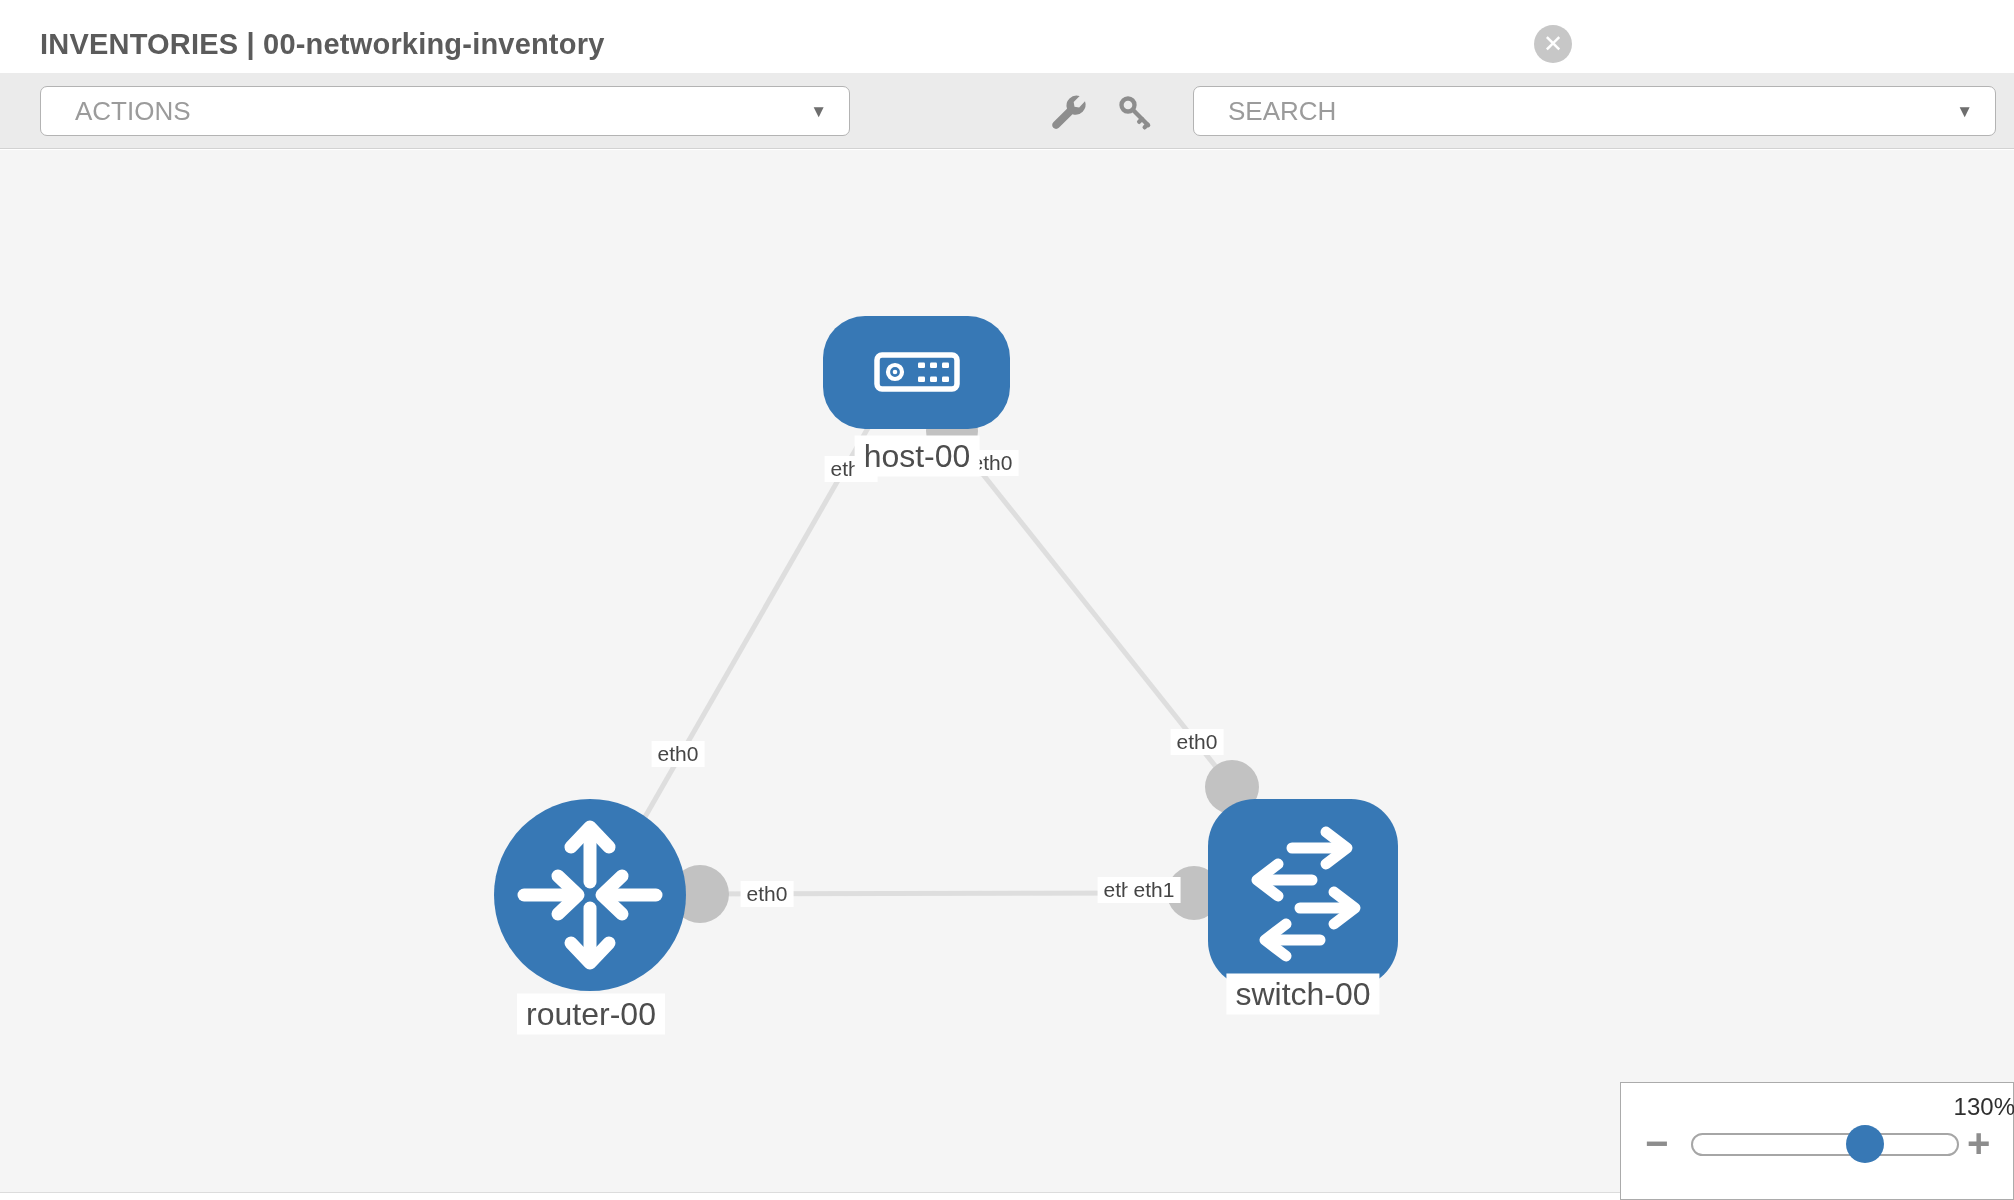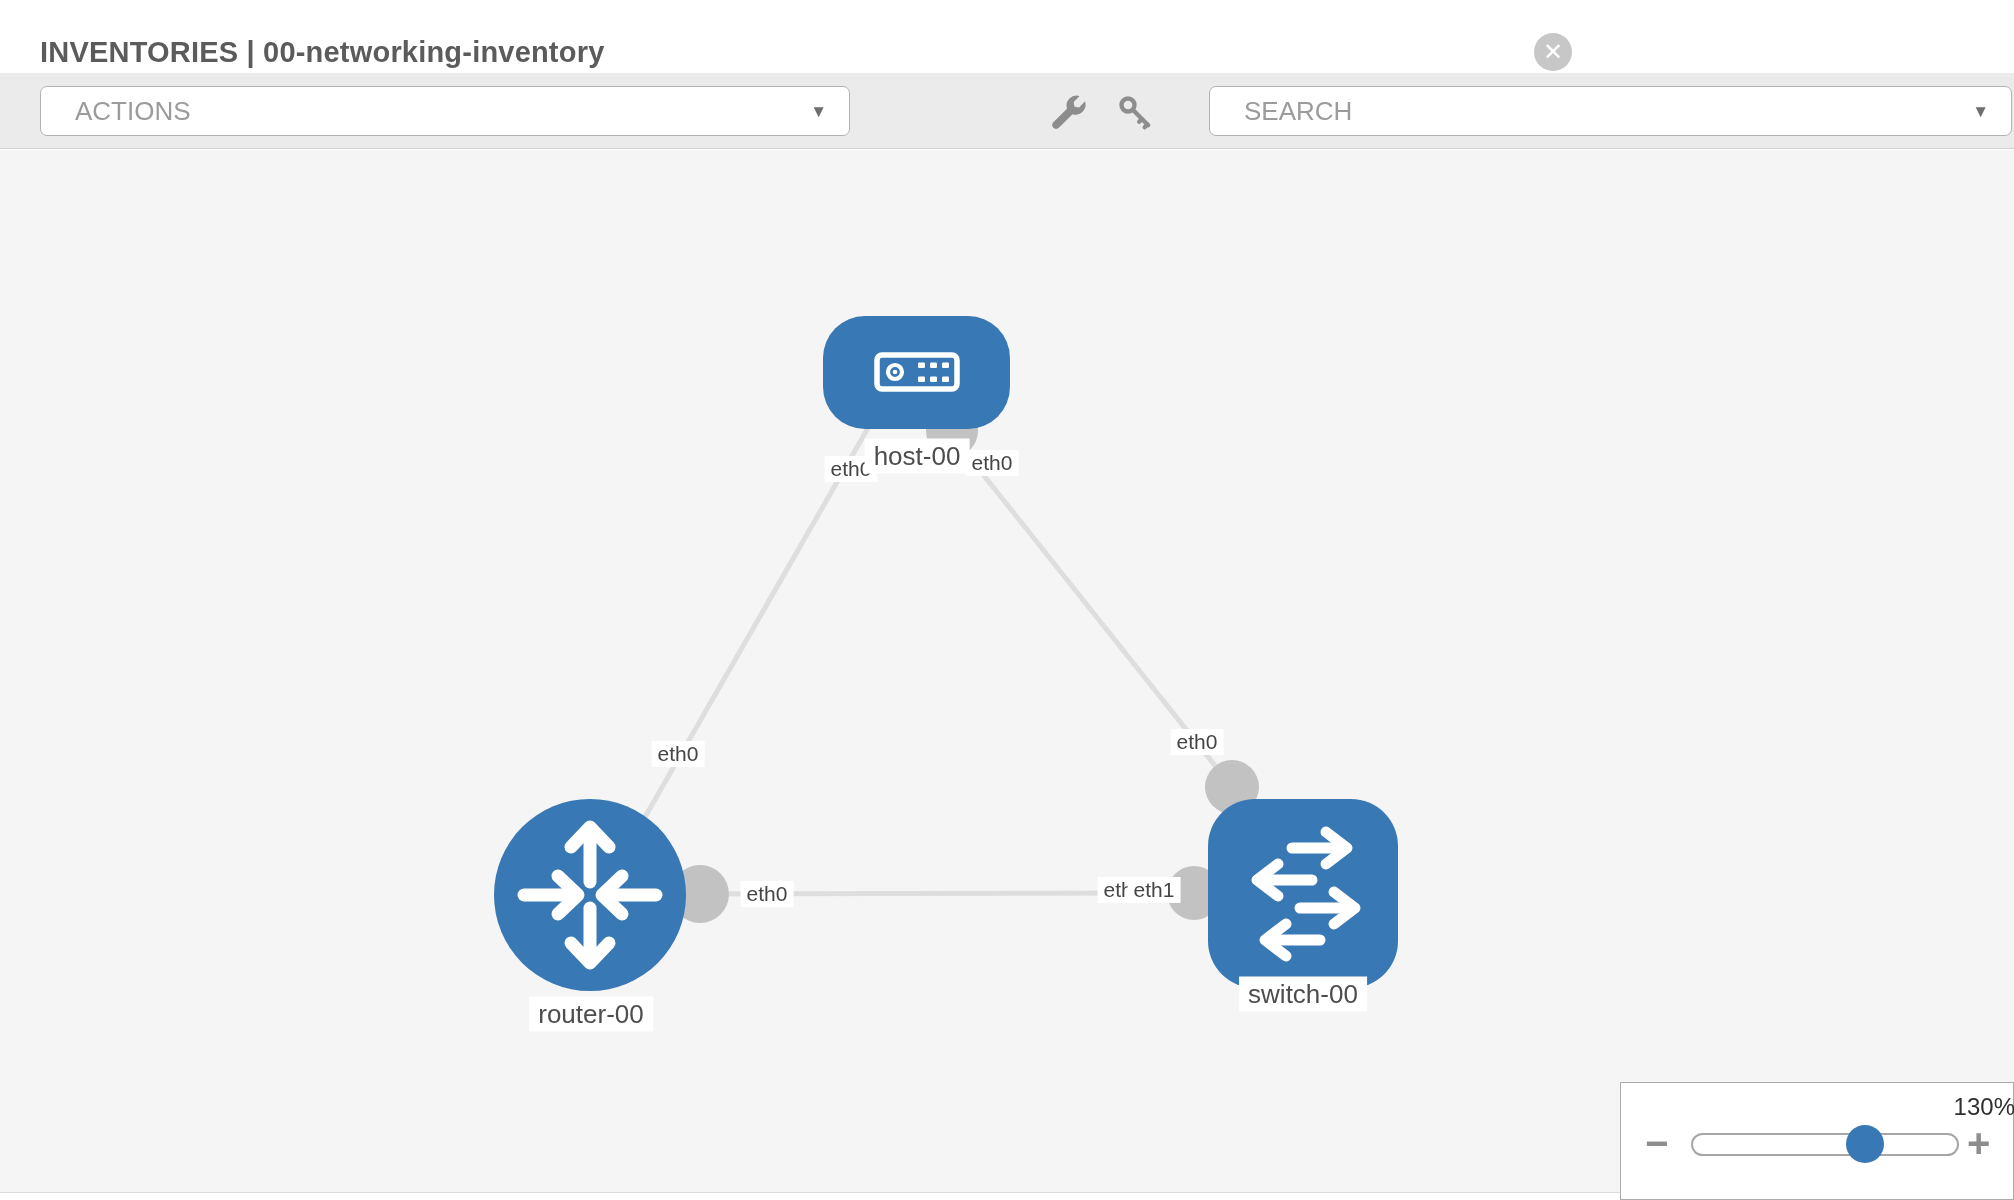--- a/index.html
+++ b/index.html
@@ -1,51 +1,51 @@
 <!DOCTYPE html>
 <html><head>
 <meta charset="utf-8">
 <style>
   * { margin:0; padding:0; box-sizing:border-box; }
   html,body { width:2014px; height:1200px; overflow:hidden;
               font-family:"Liberation Sans","DejaVu Sans",sans-serif; background:#fff; }
 
   
-  .header { position:absolute; left:0; top:16px; width:1598px; height:72px;
+  .header { position:absolute; left:0; top:8px; width:1598px; height:72px;
             background:#ffffff; border-bottom:1px solid #e2e2e2; }
   .header-title { position:absolute; left:40px; top:0; line-height:72px;
                   font-size:29px; font-weight:700; color:#5b5b5b; letter-spacing:.2px; }
   .close-btn { position:absolute; right:26px; top:17px; width:38px; height:38px;
                border-radius:50%; background:#c7c7c7; color:#ffffff; text-align:center;
                line-height:38px; font-size:24px; font-weight:700; cursor:pointer; }
 
   
   .toolbar { position:absolute; left:0; top:73px; width:2014px; height:76px;
              background:#ebebeb; border-bottom:1px solid #d2d2d2; }
   .select-box { position:absolute; top:13px; height:50px; background:#fff;
                 border:1px solid #b3b3b3; border-radius:7px; color:#9b9b9b;
                 font-size:26px; line-height:48px; padding-left:34px; cursor:pointer; }
   .select-actions { left:40px; width:810px; }
-  .select-search  { left:1193px; width:803px;margin-left:16px; }
+  .select-search  { left:1193px; width:803px; }
   .caret { position:absolute; right:22px; top:1px; line-height:48px;
            font-size:17px; color:#6e6e6e; }
   .tool-icon-btn { position:absolute; top:20px; width:40px; height:40px; cursor:pointer; }
   .tool-icon-btn svg { width:100%; height:100%; }
   .btn-wrench { left:1048px; }
   .btn-key    { left:1116px; }
 
   
   .canvas { position:absolute; left:0; top:150px; width:2014px; height:1043px;
             background:#f5f5f5; border-bottom:1px solid #dcdcdc; }
   .topo-svg { position:absolute; left:0; top:0; }
 
   .edge-label, .node-label { position:absolute; transform:translate(-50%,-50%);
             background:#ffffff; color:#454545; white-space:nowrap; }
   .edge-label { font-size:21px; padding:1px 6px; }
-  .node-label { font-size:26px; padding:2px 9px; color:#4d4d4d; }
+  .node-label { font-size:32px; padding:2px 9px; color:#4d4d4d; }
 
   
   .zoom-panel { position:absolute; left:1620px; top:1082px; width:394px; height:118px;
                 background:#ffffff; border:1px solid #ababab; }
   .zoom-level { position:absolute; left:0; top:10px; width:394px; text-align:right;
                 font-size:24px; color:#2f2f2f; }
   .zoom-minus, .zoom-plus { position:absolute; top:40px; font-size:40px; font-weight:700;
                 color:#8d8d8d; cursor:pointer; line-height:40px; }
   .zoom-minus { left:24px; }
   .zoom-plus  { left:346px; }

